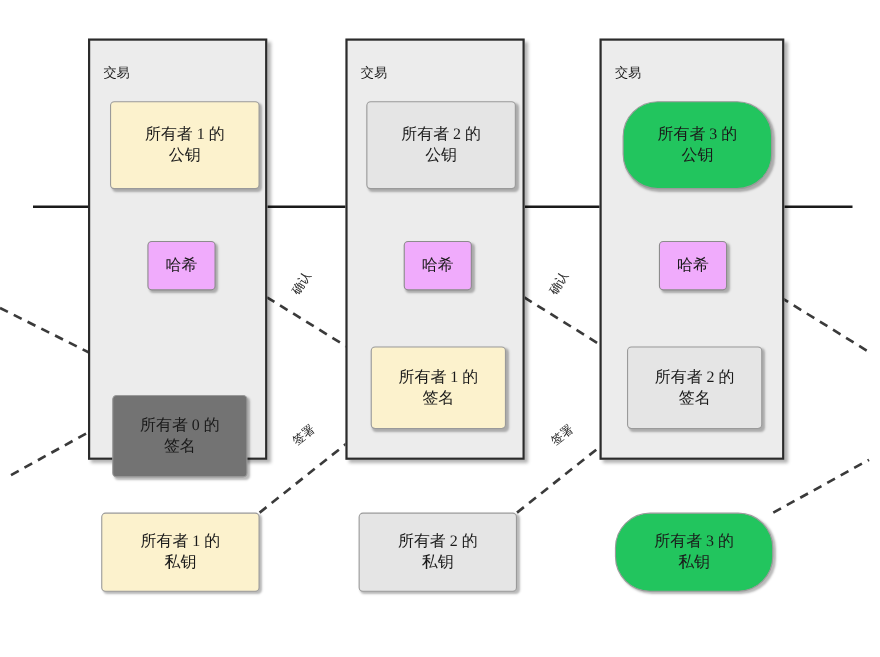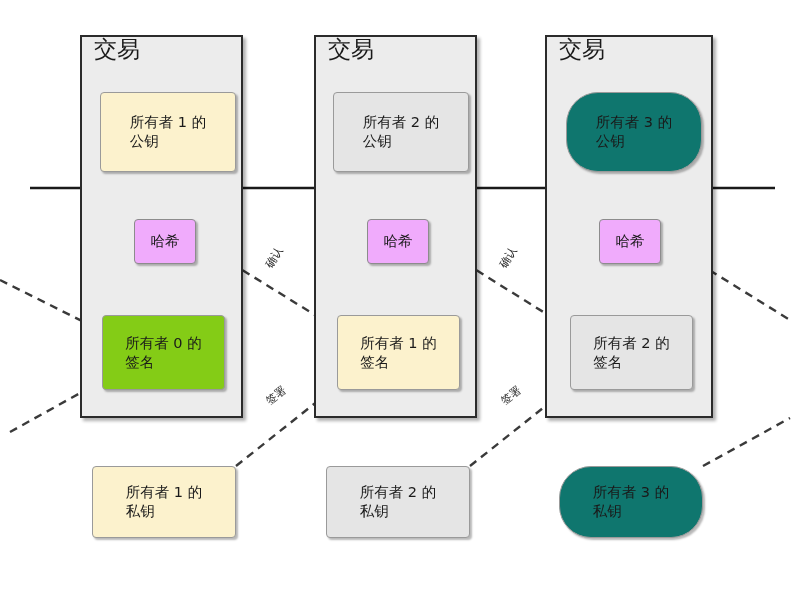--- a/index.html
+++ b/index.html
@@ -30,47 +30,48 @@
   .tx-panel {
     position: absolute;
     background: #ececec;
     border: 2px solid #2b2b2b;
     box-sizing: border-box;
     box-shadow: 3px 3px 3px rgba(0,0,0,0.30);
   }
   .tx-title {
     position: absolute;
     left: 12px;
-    top: 0;
-    font-size: 23px;
+    top: 23px;
+    font-size: 12px;
     color: #1a1a1a;
     line-height: 1.1;
     white-space: nowrap;
   }
   
   .nbox {
     position: absolute;
     box-sizing: border-box;
     border: 1px solid #9a9a9a;
     border-radius: 4px;
     display: flex;
     align-items: center;
     justify-content: center;
-    text-align: left;
+    text-align: center;
     font-size: 14.5px;
     color: #1a1a1a;
     line-height: 1.28;
     box-shadow: 2px 2px 2px rgba(0,0,0,0.28);
     padding: 2px 3px;
+    font-family: Liberation Serif, serif;
   }
   .nbox span { display: block; }
   .c-yellow { background: #fcf2cd; }
   .c-green  { background: #e5e5e5; }
-  .c-pink   { background: #0f766e; border-radius: 32px; }
-  .c-blue   { background: #84cc16; }
+  .c-pink   { background: #22c55e; border-radius: 32px; }
+  .c-blue   { background: #737373; margin-top: 44px; }
   .c-white  { background: #f0abfc; border-color: #8c8c8c; }
   
   .diag-label {
     position: absolute;
     font-size: 11px;
     color: #2a2a2a;
     white-space: nowrap;
     transform-origin: 50% 50%;
   }
 </style>

